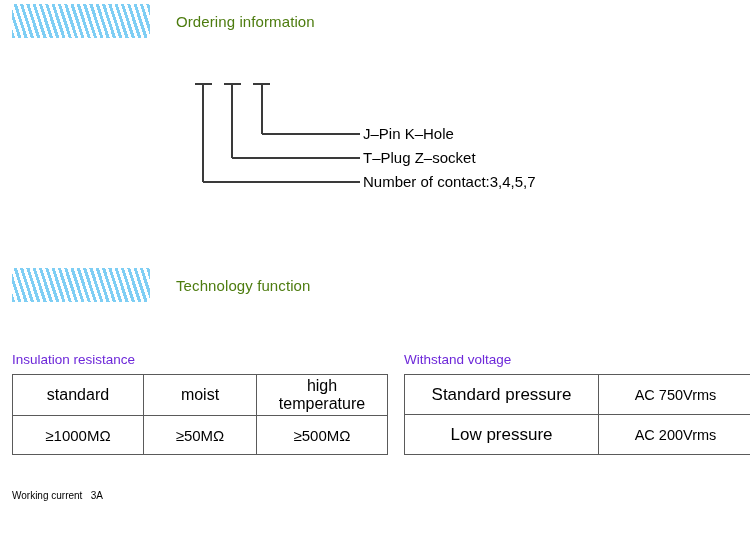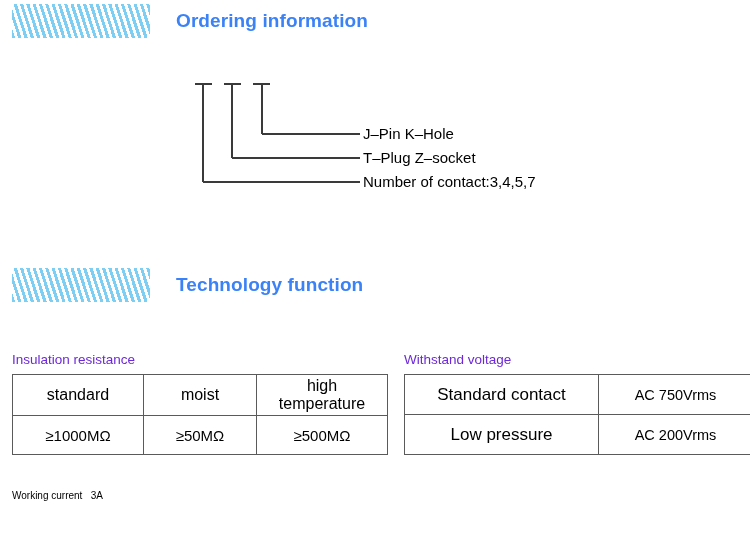--- a/index.html
+++ b/index.html
@@ -28,23 +28,23 @@
     background-image: repeating-linear-gradient(
       72deg,
       #7ecef4 0px,
       #7ecef4 3px,
       #ffffff 3px,
       #ffffff 6px
     );
   }
   .section-title {
     margin-left: 26px;
-    font-size: 19px;
-    font-weight: bold;
-    color: #3b82f6;
+    font-size: 15px;
+    font-weight: normal;
+    color: #4d7c0f;
     letter-spacing: 0.1px;
     white-space: nowrap;
   }
 
   
   #ordering-diagram {
     position: absolute;
     left: 0;
     top: 55px;
     width: 750px;
@@ -187,21 +187,21 @@
     </tr>
   </tbody>
     </table>
 </div>
 
 <div class="table-group" style="left:404px; top:352px;">
   <div class="table-caption">Withstand voltage</div>
   <table class="spec" id="voltage-table">
     <tbody>
         <tr>
-      <td class="col-a label-cell">Standard contact</td>
+      <td class="col-a label-cell">Standard pressure</td>
       <td class="col-b value-cell">AC  750Vrms</td>
     </tr>
     <tr>
       <td class="col-a label-cell">Low pressure</td>
       <td class="col-b value-cell">AC  200Vrms</td>
     </tr>
   </tbody>
     </table>
 </div>
 

